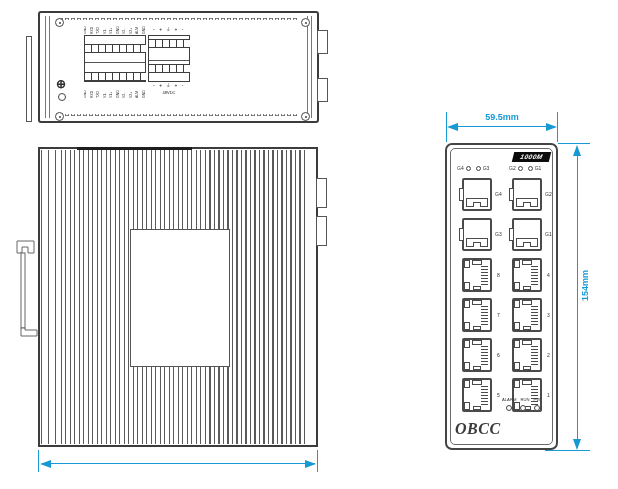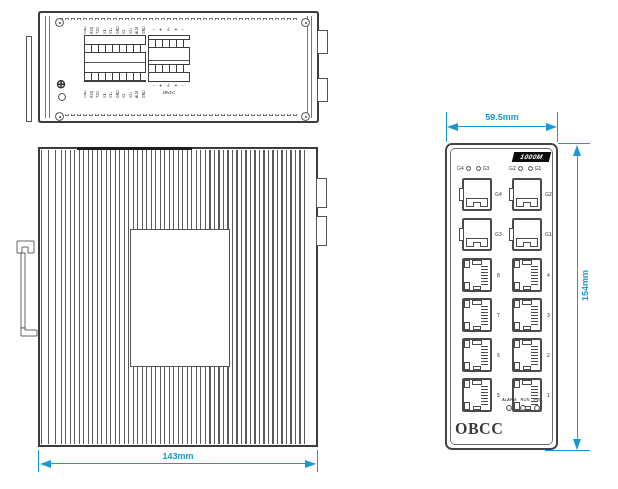--- a/index.html
+++ b/index.html
@@ -49,21 +49,21 @@
   .jack i{position:absolute;display:block;border:1px solid #4a4a4a;background:#fff}
   .j-top{left:50%;transform:translateX(-50%);top:0;width:10px;height:5px}
   .j-tl{left:0;top:0;width:6px;height:8px}
   .j-bl{left:0;bottom:0;width:6px;height:8px}
   .j-bot{left:50%;transform:translateX(-50%);bottom:0;width:8px;height:4px}
   .j-pins{right:2px;top:6px;width:7px;height:19px;border:none !important;background:repeating-linear-gradient(180deg,#4a4a4a 0 1px,#fff 1px 3px) !important}
   .plab{position:absolute;font-size:5px;color:#333;line-height:1}
   .sledrow{position:absolute;display:flex;gap:4px;font-size:4.2px;color:#333;line-height:1}
   .sleds{position:absolute;display:flex;gap:8px}
   .sled{width:6px;height:6px;border:1px solid #444;border-radius:50%;background:#fff}
-  .logo{position:absolute;font-family:"Liberation Serif",serif;font-weight:bold;font-size:16px;letter-spacing:0.5px;color:#3b3b3b;line-height:1}
+  .logo{position:absolute;font-family:"Liberation Serif",serif;font-style:italic;font-weight:bold;font-size:16px;letter-spacing:0.5px;color:#3b3b3b;line-height:1}
 
   
   .dimtext{position:absolute;color:#1899d4;font-weight:bold;font-size:9px;line-height:1;text-align:center}
   .dimtext.vert{writing-mode:vertical-rl;transform:rotate(180deg)}
   .dimline-h{position:absolute;height:0;border-top:1.5px solid #1899d4}
   .dimline-v{position:absolute;width:0;border-left:1.5px solid #1899d4}
   .ext{position:absolute;background:#1899d4}
   .arr{position:absolute;width:0;height:0}
   .arr.l{border-top:4px solid transparent;border-bottom:4px solid transparent;border-right:11px solid #1899d4}
   .arr.r{border-top:4px solid transparent;border-bottom:4px solid transparent;border-left:11px solid #1899d4}
@@ -150,21 +150,20 @@
   </div>
 
   <div class="tab" style="left:316px;top:178px;width:11px;height:30px"></div>
   <div class="tab" style="left:316px;top:216px;width:11px;height:30px"></div>
 
   <div class="ext" style="left:38px;top:450px;width:1px;height:22px"></div>
   <div class="ext" style="left:317px;top:450px;width:1px;height:22px"></div>
   <div class="dimline-h" style="left:42px;top:463px;width:273px"></div>
   <div class="arr l" style="left:40px;top:460px"></div>
   <div class="arr r" style="left:305px;top:460px"></div>
-  <div class="dimtext" style="left:40px;top:452px;width:276px">143mm</div>
 
   <div class="ext" style="left:446px;top:112px;width:1px;height:30px"></div>
   <div class="ext" style="left:557px;top:112px;width:1px;height:30px"></div>
   <div class="dimline-h" style="left:449px;top:126px;width:106px"></div>
   <div class="arr l" style="left:447px;top:123px"></div>
   <div class="arr r" style="left:546px;top:123px"></div>
   <div class="dimtext" style="left:448px;top:113px;width:108px">59.5mm</div>
 
   <div class="ext" style="left:558px;top:143px;width:32px;height:1px"></div>
   <div class="ext" style="left:545px;top:450px;width:45px;height:1px"></div>

